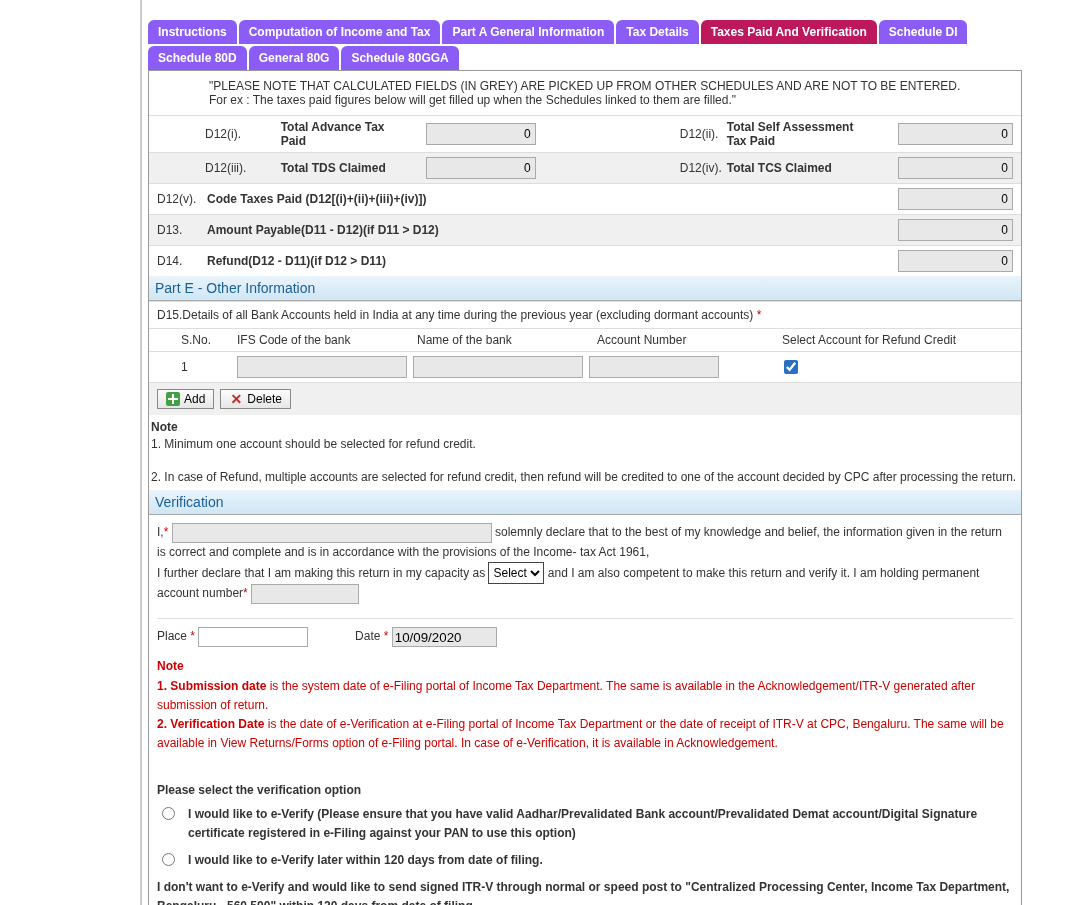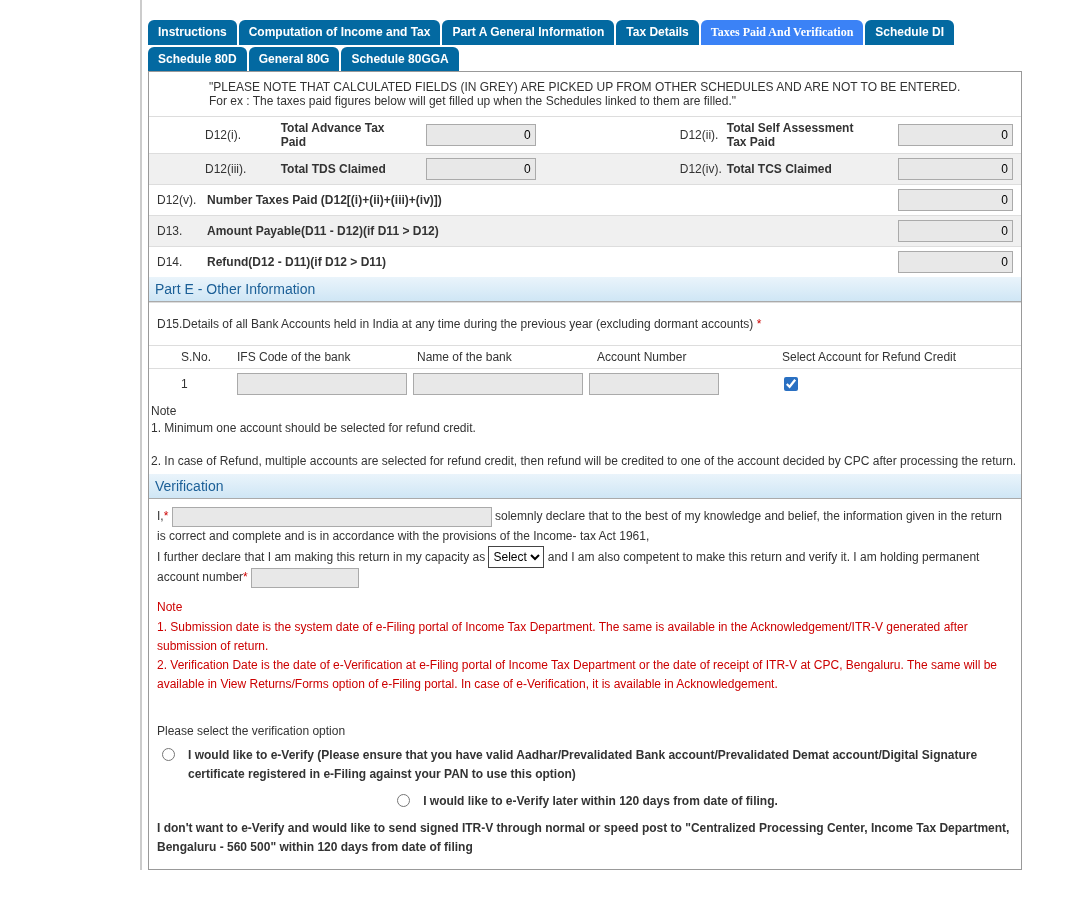--- a/index.html
+++ b/index.html
@@ -25,31 +25,30 @@
     width: 2px;
     background: #ccc;
   }
   .tabs {
     display: flex;
     flex-wrap: wrap;
     gap: 2px;
     padding-top: 20px;
   }
   .tab {
-    background: #0369a1;
+    background: #8b5cf6;
     color: #fff;
     font-weight: bold;
     font-size: 12px;
     padding: 5px 10px;
     border-radius: 6px 6px 0 0;
     cursor: pointer;
   }
   .tab.active {
-    background: #3b82f6;
-    font-family: Liberation Serif, serif;
+    background: #be185d;
   }
   .panel {
     border: 1px solid #999;
     background: #fff;
   }
   .section-header {
     background: linear-gradient(#eaf4fb, #cfe6f5);
     color: #1b5f97;
     font-size: 14px;
     padding: 4px 6px;
@@ -140,27 +139,26 @@
   .inline-input.small { width: 108px; }
   .inline-input.white { background: #fff; }
   select.inline-sel {
     height: 22px;
     font-size: 12px;
     background: #fff;
     border: 1px solid #444;
   }
   .req { color: #c00; }
   .red { color: #c00; }
-  .bold { font-weight: normal; }
+  .bold { font-weight: bold; }
   .radio-row {
     display: flex;
     align-items: flex-start;
     gap: 10px;
     padding: 4px 0;
-    justify-content: center;
   }
   .radio-row input { margin-top: 2px; flex-shrink: 0; }
   .radio-row label { font-weight: bold; }
   .ic { display:inline-block; width:14px; height:14px; }
   .ic-plus { background: #43a047; border-radius:2px; position:relative; }
   .ic-plus::before, .ic-plus::after { content:""; position:absolute; background:#fff; }
   .ic-plus::before { left:6px; top:2px; width:2px; height:10px; }
   .ic-plus::after { top:6px; left:2px; height:2px; width:10px; }
   .ic-x { color:#c62828; font-weight:bold; font-size:14px; line-height:14px; }
   .pad-indent { padding-left: 56px; gap: 32px; }
@@ -203,59 +201,69 @@
       <div class="cell-label">Total TDS Claimed</div>
       <input class="ro-input" readonly="" value="0" style="">
       <div class="col-spacer"></div>
       <div class="cell-code2">D12(iv).</div>
       <div style="width:185px;font-weight:bold">Total TCS Claimed</div>
       <input class="ro-input wide" readonly="" value="0" style="">
     </div>
 
     <div class="row">
       <div style="width:50px">D12(v).</div>
-      <div class="cell-label-long">Number Taxes Paid (D12[(i)+(ii)+(iii)+(iv)])</div>
+      <div class="cell-label-long">Code Taxes Paid (D12[(i)+(ii)+(iii)+(iv)])</div>
       <input class="ro-input wide" readonly="" value="0" style="">
     </div>
 
     <div class="row alt">
       <div style="width:50px">D13.</div>
       <div class="cell-label-long">Amount Payable(D11 - D12)(if D11 &gt; D12)</div>
       <input class="ro-input wide" readonly="" value="0" style="">
     </div>
 
     <div class="row">
       <div style="width:50px">D14.</div>
       <div class="cell-label-long">Refund(D12 - D11)(if D12 &gt; D11)</div>
       <input class="ro-input wide" readonly="" value="0" style="">
     </div>
 
     <div class="section-header">Part E - Other Information</div>
 
-    <div style="padding:14px 8px;border-top:1px solid #ddd">
+    <div style="padding:6px 8px;border-top:1px solid #ddd">
       <span>D15.Details of all Bank Accounts held in India at any time during the previous year (excluding dormant accounts) </span><span class="req">*</span>
     </div>
 
     <div class="bank-header">
       <div class="bh1">S.No.</div>
       <div class="bh2">IFS Code of the bank</div>
       <div class="bh3">Name of the bank</div>
       <div class="bh4">Account Number</div>
       <div class="bh5">Select Account for Refund Credit</div>
     </div>
 
     <div class="bank-row">
       <div class="bh1">1</div>
       <input class="bank-input bi2" style="">
       <input class="bank-input bi3" style="">
       <input class="bank-input bi4" style="">
       <div style="width:55px"></div>
       <input type="checkbox" class="chk" checked="" style="">
     </div>
 
+    <div class="btn-bar">
+      <button class="small-btn">
+        <span class="ic ic-plus"></span>
+        <span>Add</span>
+      </button>
+      <button class="small-btn">
+        <span class="ic ic-x">✕</span>
+        <span>Delete</span>
+      </button>
+    </div>
 
     <div class="notes">
       <div class="bold">Note</div>
       <div>1. Minimum one account should be selected for refund credit.</div>
       <br>
       <div>2. In case of Refund, multiple accounts are selected for refund credit, then refund will be credited to one of the account decided by CPC after processing the return.</div>
     </div>
 
     <div class="section-header">Verification</div>
 
@@ -267,20 +275,27 @@
       </div>
       <div style="margin-top:0">
         <span>I further declare that I am making this return in my capacity as </span>
         <select class="inline-sel">
           <option>Select</option>
         </select>
         <span> and I am also competent to make this return and verify it. I am holding permanent account number</span><span class="req">*</span>
         <input class="inline-input small" style="">
       </div>
 
+      <div style="margin-top:14px;border-top:1px solid #ddd;padding-top:8px">
+        <span>Place </span><span class="req">*</span>
+        <input class="inline-input small white" style="width: 110px;">
+        <span style="display:inline-block;width:40px"></span>
+        <span>Date </span><span class="req">*</span>
+        <input class="inline-input small" style="width: 105px;" value="10/09/2020">
+      </div>
 
       <div class="red" style="margin-top:10px">
         <div class="bold">Note</div>
         <div>
           <span class="bold">1. Submission date</span><span> is the system date of e-Filing portal of Income Tax Department. The same is available in the Acknowledgement/ITR-V generated after submission of return.</span>
         </div>
         <div style="margin-top:0">
           <span class="bold">2. Verification Date</span><span> is the date of e-Verification at e-Filing portal of Income Tax Department or the date of receipt of ITR-V at CPC, Bengaluru. The same will be available in View Returns/Forms option of e-Filing portal. In case of e-Verification, it is available in Acknowledgement.</span>
         </div>
       </div>

